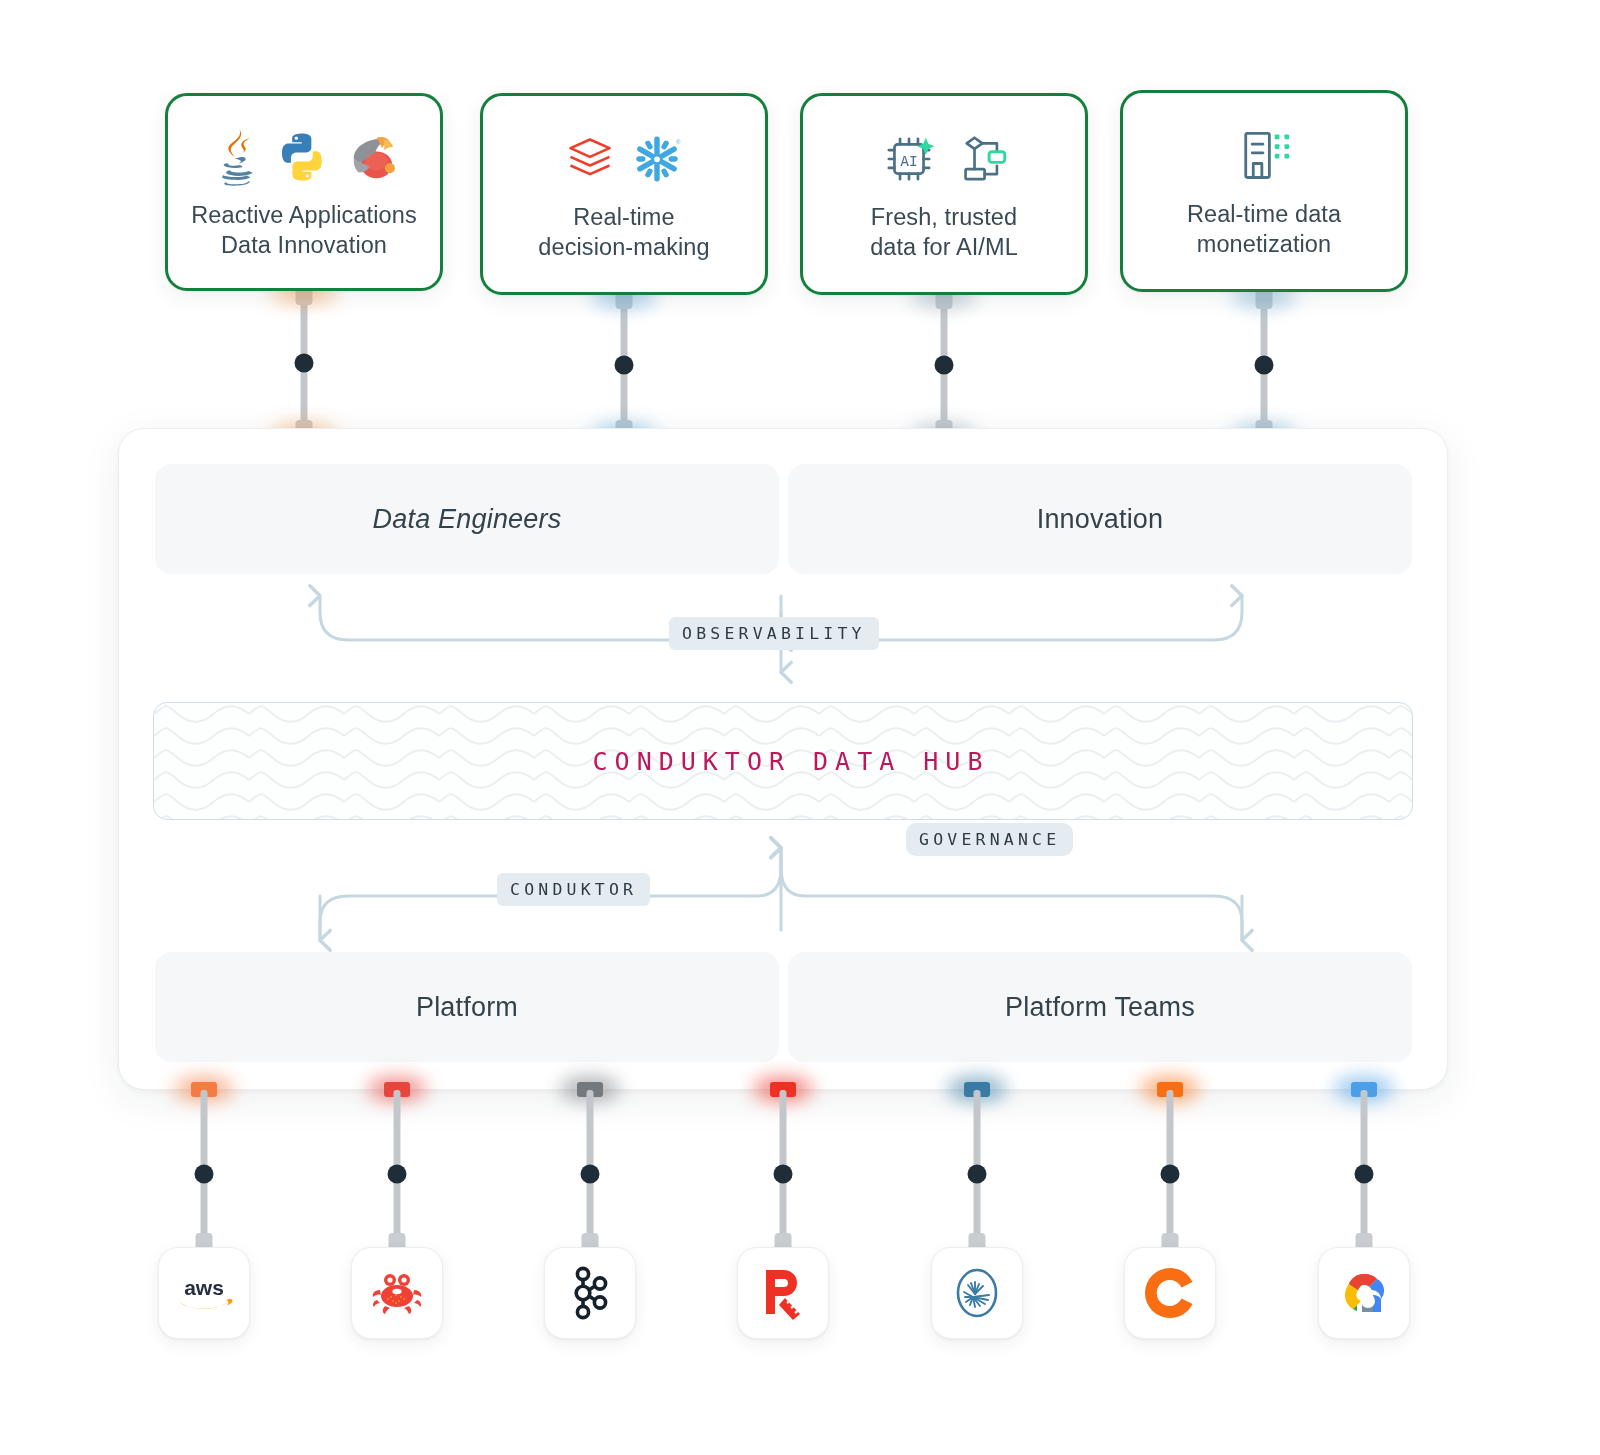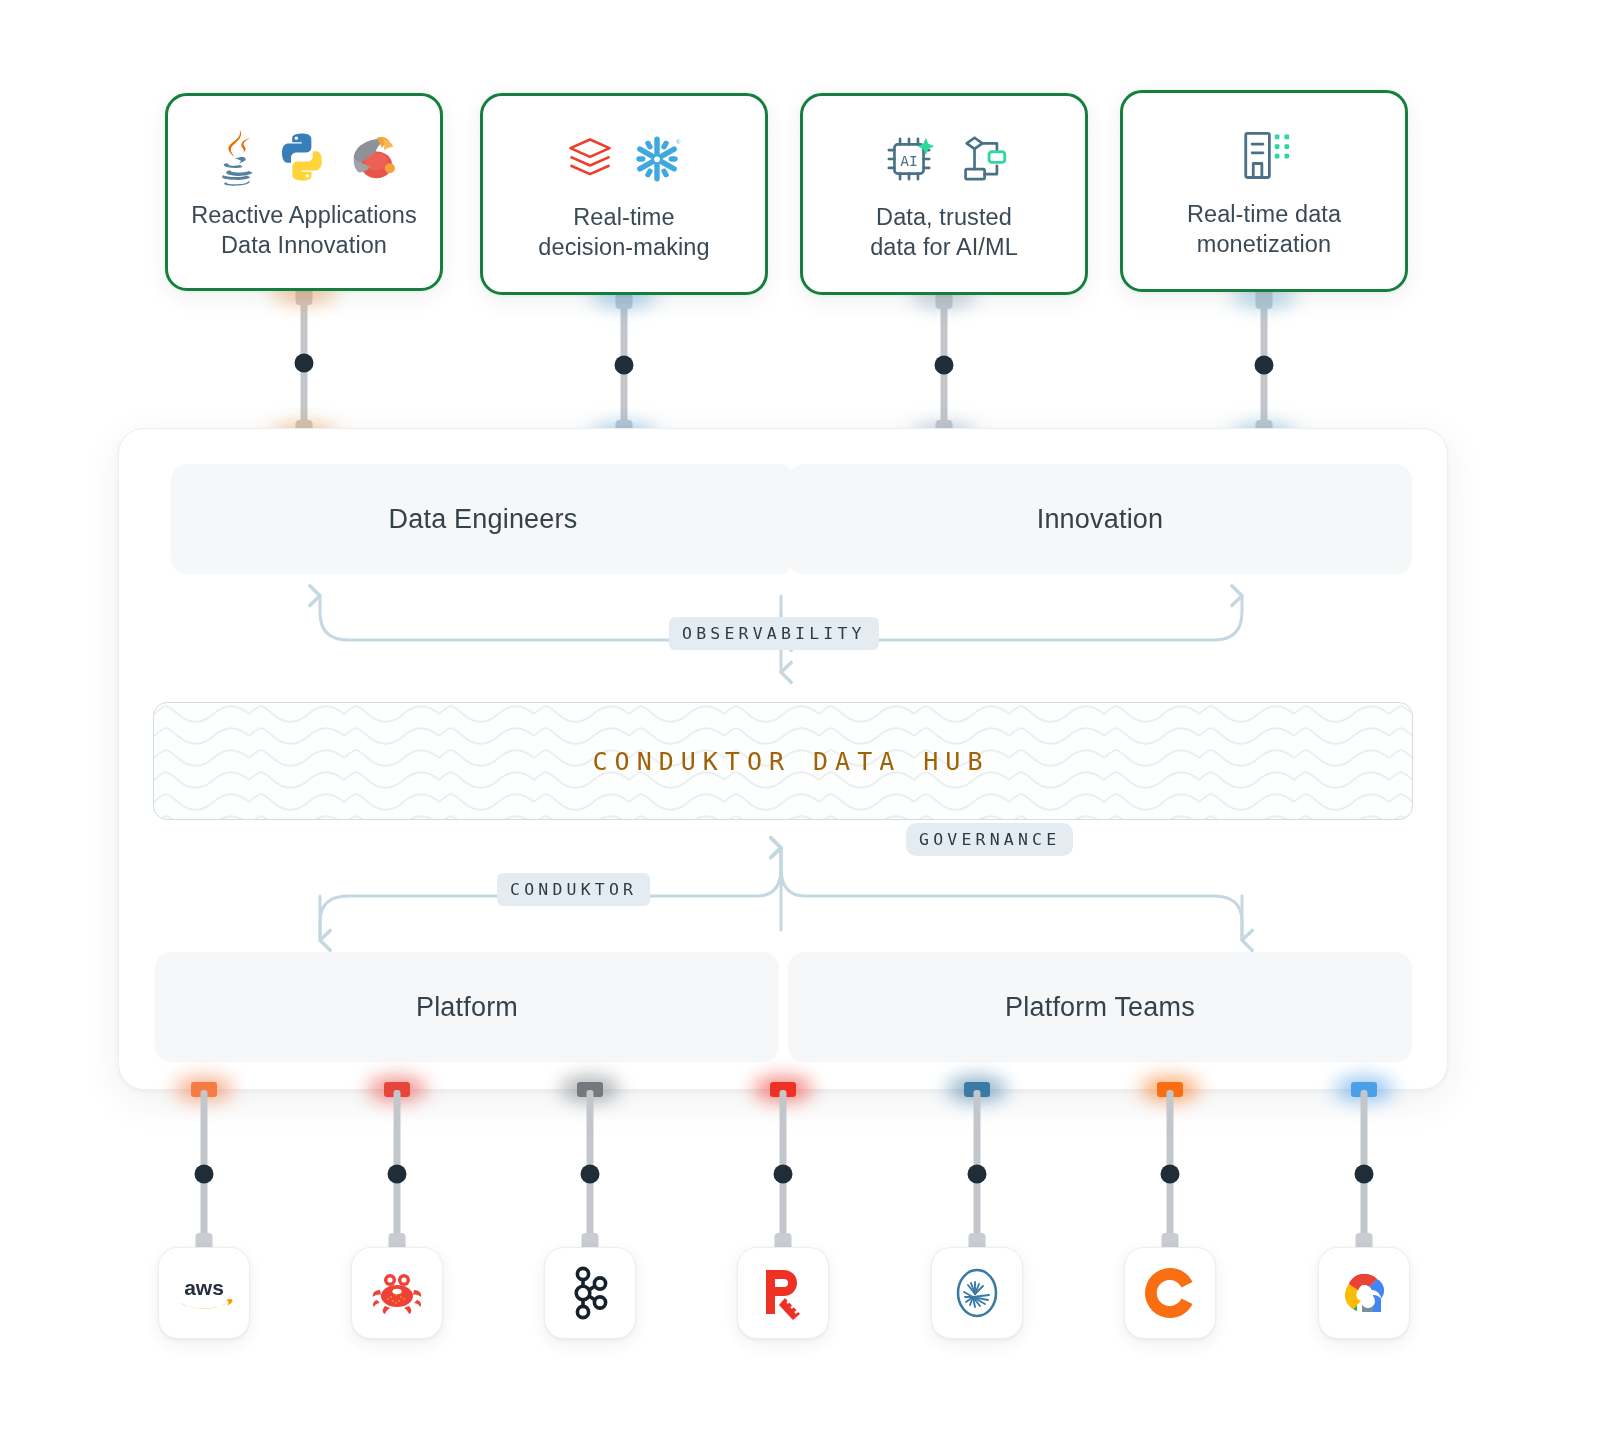--- a/index.html
+++ b/index.html
@@ -84,21 +84,21 @@
     border-radius: 14px;
     overflow: hidden;
     background: #fdfefe;
   }
   .hub .hub-label {
     position: absolute; left: 16px; right: 0; top: 50%;
     transform: translateY(-50%);
     text-align: center;
     font-family: "DejaVu Sans Mono", monospace;
     font-size: 25px; letter-spacing: 7px;
-    color: #a16207; font-weight: 500;
+    color: #be185d; font-weight: 500;
   }
 
   
   .flow-chip {
     position: absolute;
     background: #e4ecf1;
     border-radius: 6px;
     padding: 7px 13px;
     font-family: "DejaVu Sans Mono", monospace;
     font-size: 16.5px; letter-spacing: 4.2px;
@@ -245,21 +245,21 @@
       <path d="M14 11 L21 6 L28 11 L21 16 Z"></path>
       <path d="M21 16 V34"></path>
       <rect x="13" y="34" width="17" height="9" rx="1.2"></rect>
       <path d="M28 11 H41 V17"></path>
       <path d="M30 38.5 H41 V31"></path>
     </g>
     <rect x="34" y="18.5" width="14" height="9.5" rx="2.4" fill="none" stroke="#2ed9a0" stroke-width="2.6"></rect>
   </svg>
           </span>
         </div>
-        <div class="card-label">Data, trusted
+        <div class="card-label">Fresh, trusted
 data for AI/ML</div>
       </div>
       <div class="top-card" style="left: 1120px; top: 90px; width: 288px; height: 202px;">
         <div class="icon-row">
           <span style="display: inline-flex;">
             <svg width="56" height="58" viewBox="0 0 52 54">
     <g fill="none" stroke="#4a7186" stroke-width="2.6" stroke-linecap="round" stroke-linejoin="round">
       <rect x="9" y="6" width="22" height="41" rx="1.5"></rect>
       <path d="M15 16 H25 M15 24 H25"></path>
       <path d="M16 47 V34 h8 v13"></path>
@@ -275,21 +275,21 @@
   </svg>
           </span>
         </div>
         <div class="card-label">Real-time data
 monetization</div>
       </div>
     </div>
 
   <div class="panel"></div>
 
-  <div class="persona" style="left:171px;top:464px;width:624px;height:110px;">
+  <div class="persona" style="left:155px;top:464px;width:624px;height:110px;font-style:italic;">
     <span>Data Engineers</span>
   </div>
   <div class="persona" style="left:788px;top:464px;width:624px;height:110px;">
     <span>Innovation</span>
   </div>
   <div class="persona" style="left:155px;top:952px;width:624px;height:110px;">
     <span>Platform</span>
   </div>
   <div class="persona" style="left:788px;top:952px;width:624px;height:110px;text-align:right;">
     <span>Platform Teams</span>

